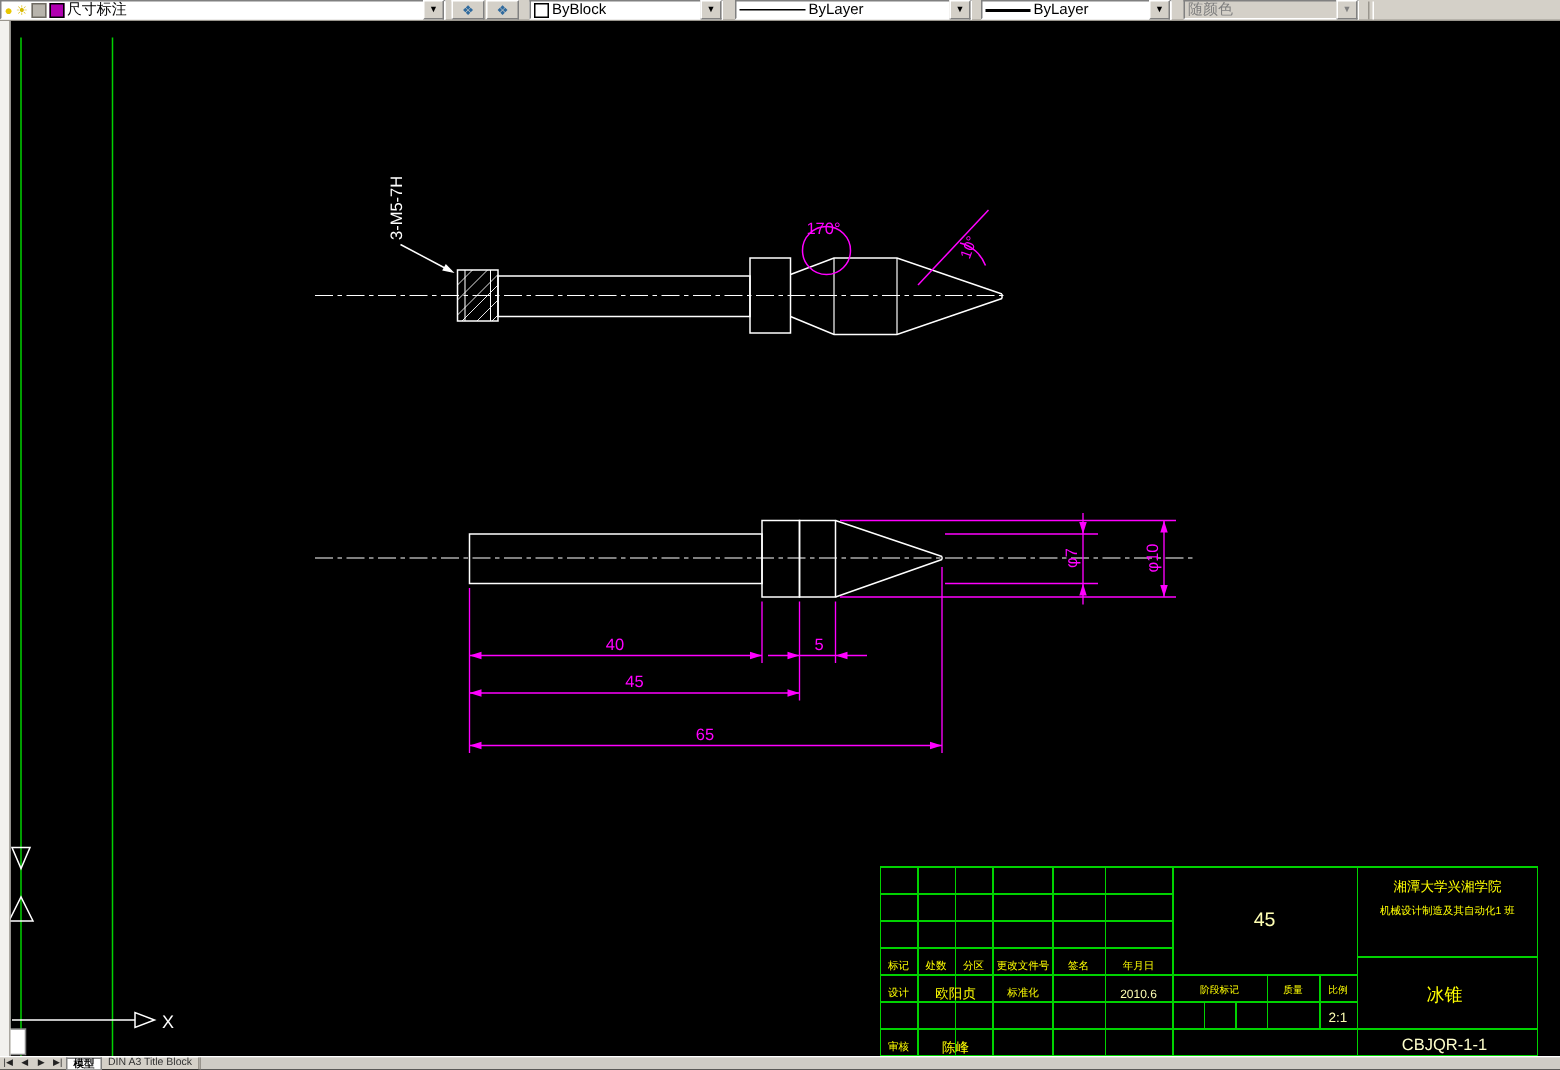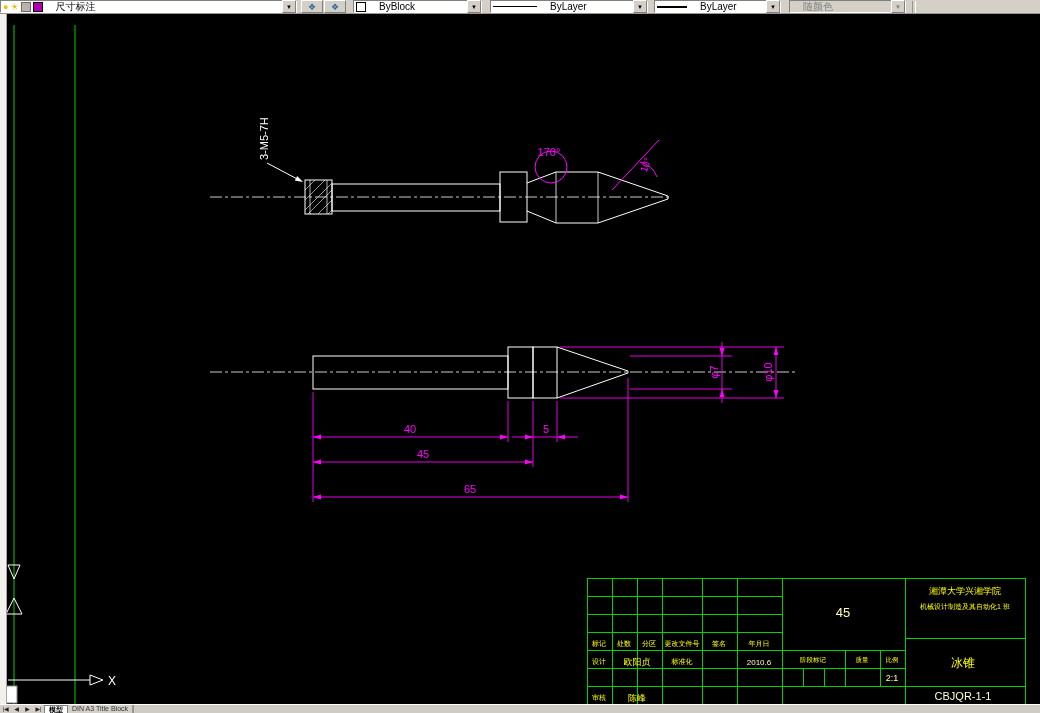--- a/index.html
+++ b/index.html
@@ -11,21 +11,21 @@
   .toolbar{
     position:absolute;top:0;left:0;width:1040px;height:14px;background:#d4d0c8;
     display:flex;align-items:center;z-index:5;font-size:10px;color:#000;
     border-bottom:1px solid #9a968e;box-sizing:border-box;
   }
   .combo{
     height:13px;background:#fff;display:flex;align-items:center;box-sizing:border-box;
     border:1px solid;border-color:#808080 #fff #fff #808080;padding-left:2px;gap:2px;
     position:relative;flex:0 0 auto;
   }
-  .combo .txt{white-space:nowrap;overflow:hidden;line-height:11px;margin-left:11px;}
+  .combo .txt{white-space:nowrap;overflow:hidden;line-height:11px;}
   .ddbtn{
     margin-left:auto;width:12px;height:11px;background:#d4d0c8;flex:0 0 auto;
     border:1px solid;border-color:#fff #808080 #808080 #fff;
     display:flex;align-items:center;justify-content:center;font-size:6px;color:#000;
   }
   .combo.disabled{background:#d4d0c8;color:#808080;}
   .combo.disabled .ddbtn{color:#808080;}
   .micon{display:inline-block;flex:0 0 auto;line-height:10px;}
   .bulb{color:#e8c700;font-size:9px;}
   .sun{color:#d8b800;font-size:9px;}

